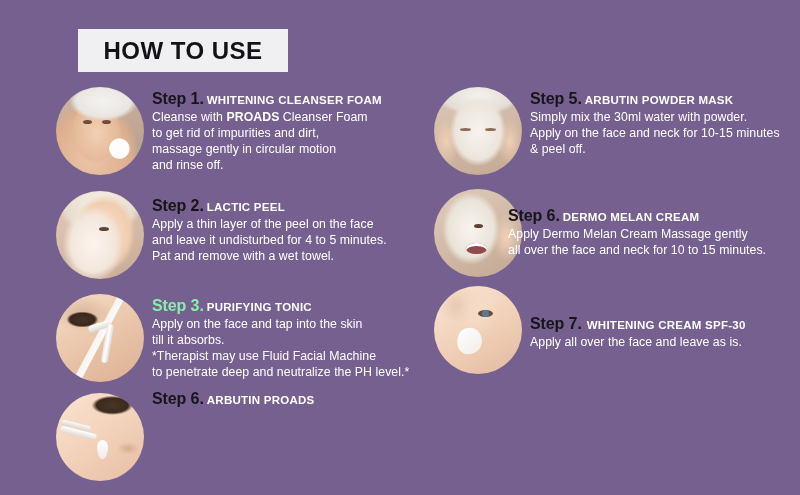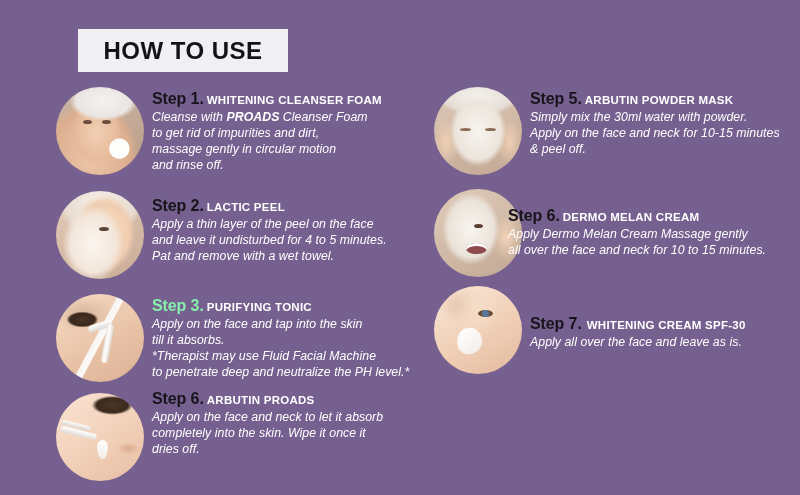--- a/index.html
+++ b/index.html
@@ -248,21 +248,21 @@
     margin-left: 3px;
   }
   .desc {
     margin: 1px 0 0 0;
     font-size: 12.3px;
     line-height: 1.32;
     color: #ffffff;
     letter-spacing: 0.05px;
   }
   .desc b { font-weight: bold; }
-  .desc .line { display: block; white-space: nowrap; font-style: italic; }
+  .desc .line { display: block; white-space: nowrap; }
 </style>
 </head>
 <body style="background: rgb(118, 96, 143);">
 
 <div class="title-box" style="background: rgb(240, 239, 242);">
   <span class="title-text" style="color: rgb(20, 17, 24);">HOW TO USE</span>
 </div>
 
 <div class="step">
   <div class="photo ph1" style="left:56px; top:87px; width:88px; height:88px;">
@@ -319,25 +319,20 @@
 <div class="step">
   <div class="photo ph4" style="left:56px; top:393px; width:88px; height:88px;">
     <span class="pipette2"></span>
     <span class="pipette"></span>
     <span class="drop"></span>
   </div>
   <div class="text-block" style="left:152px; top:391px; width:310px;">
     <p class="step-head">
       <span class="step-label" style="color: rgb(23, 20, 27);">Step 6.</span><span class="product-name" style="color: rgb(255, 255, 255);">ARBUTIN PROADS</span>
     </p>
-    <p class="desc" style="color: rgb(255, 255, 255);">
-        <span class="line"><span>Apply on the face and neck to let it absorb</span></span>
-        <span class="line"><span>completely into the skin. Wipe it once it</span></span>
-        <span class="line"><span>dries off.</span></span>
-      </p>
   </div>
 </div>
 
 <div class="step">
   <div class="photo ph5" style="left:434px; top:87px; width:88px; height:88px;">
     <span class="eye-l"></span>
     <span class="eye-r"></span>
   </div>
   <div class="text-block" style="left:530px; top:91px; width:270px;">
     <p class="step-head">

